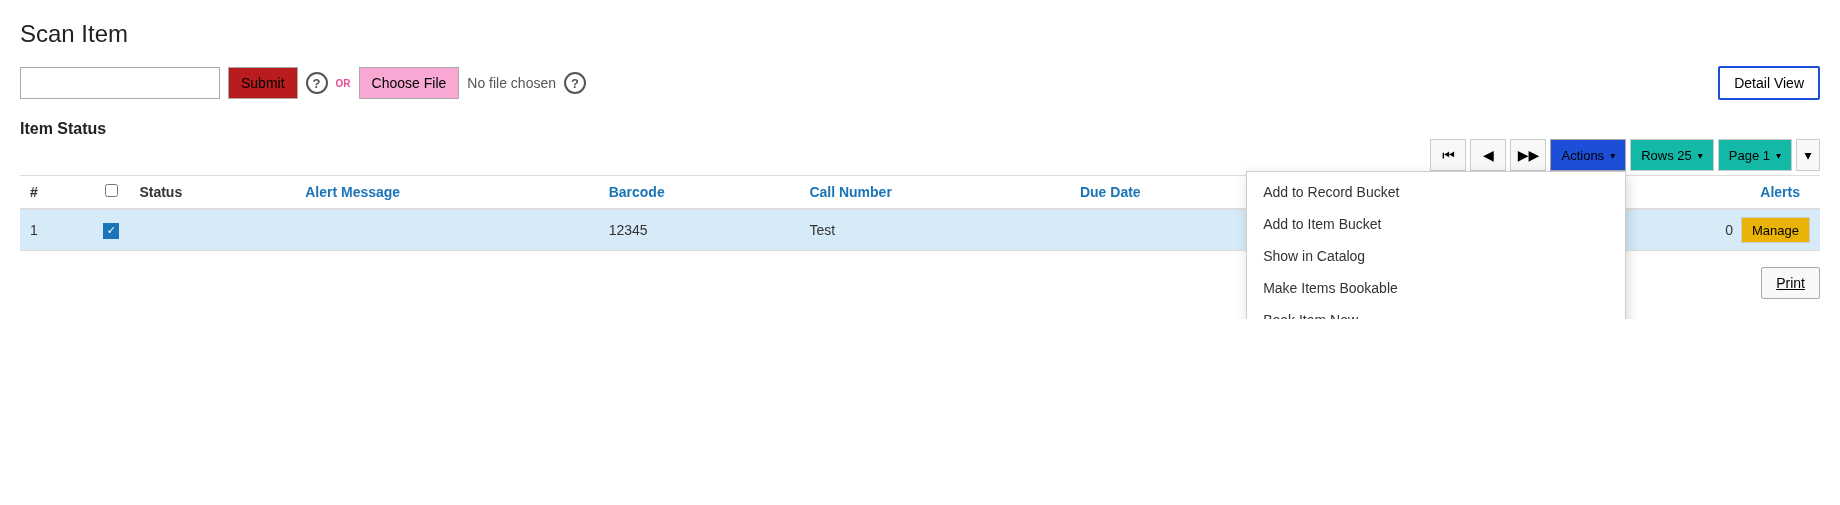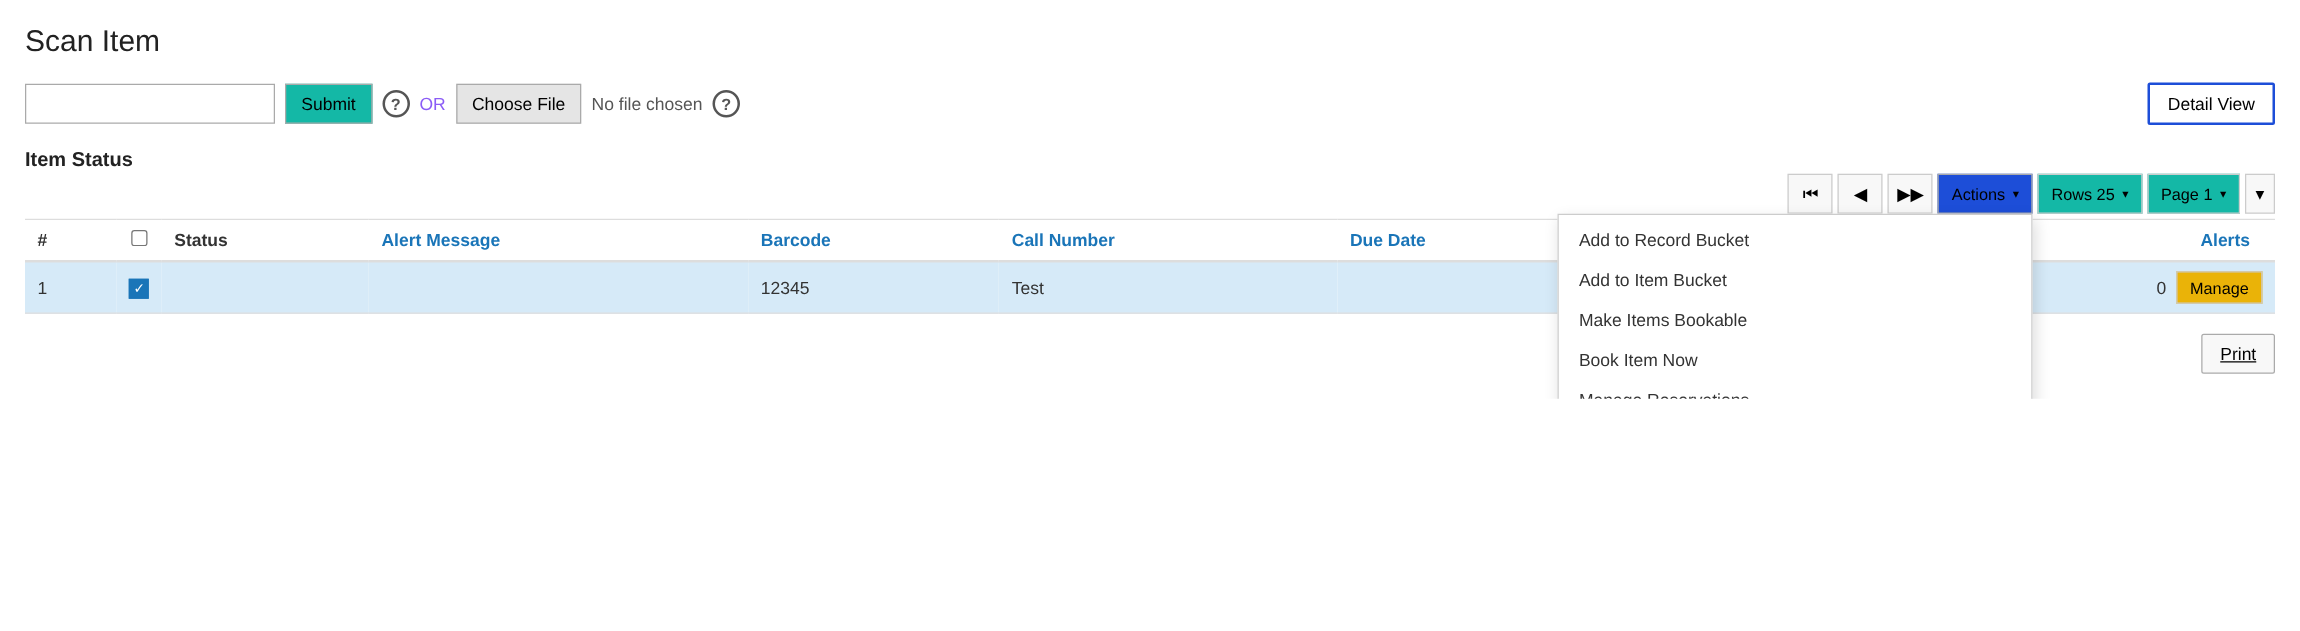--- a/index.html
+++ b/index.html
@@ -29,50 +29,50 @@
       width: 200px;
       height: 32px;
       border: 1px solid #aaa;
       padding: 4px 8px;
       font-size: 14px;
     }
 
     .submit-btn {
       height: 32px;
       padding: 0 12px;
-      background: #14b8a6;
+      background: #b91c1c;
       border: 1px solid #aaa;
       cursor: pointer;
       font-size: 14px;
     }
 
     .help-icon {
       display: inline-flex;
       align-items: center;
       justify-content: center;
       width: 22px;
       height: 22px;
       border: 2px solid #555;
       border-radius: 50%;
       font-weight: bold;
       font-size: 13px;
       color: #555;
       cursor: pointer;
     }
 
     .or-label {
-      font-size: 14px;
-      font-weight: normal;
-      color: #8b5cf6;
+      font-size: 10px;
+      font-weight: bold;
+      color: #ec4899;
     }
 
     .choose-file-btn {
       height: 32px;
       padding: 0 12px;
-      background: #e5e5e5;
+      background: #f9a8d4;
       border: 1px solid #aaa;
       cursor: pointer;
       font-size: 14px;
     }
 
     .no-file-text {
       color: #555;
       font-size: 14px;
     }
 
@@ -287,20 +287,21 @@
     <div class="dropdown-container">
       <button class="toolbar-btn active">
         <span>Actions</span>
         <span class="caret">▾</span>
       </button>
 
       <div class="dropdown-menu">
         <ul>
           <li>Add to Record Bucket</li>
           <li>Add to Item Bucket</li>
+          <li>Show in Catalog</li>
           <li>Make Items Bookable</li>
           <li>Book Item Now</li>
           <li>Manage Reservations</li>
           <li>Request Items</li>
           <li class="highlighted">Link as Conjoined to Previously Marked Bib Record</li>
           <li>Check In Items</li>
           <li>Renew Items</li>
         </ul>
       </div>
     </div>

